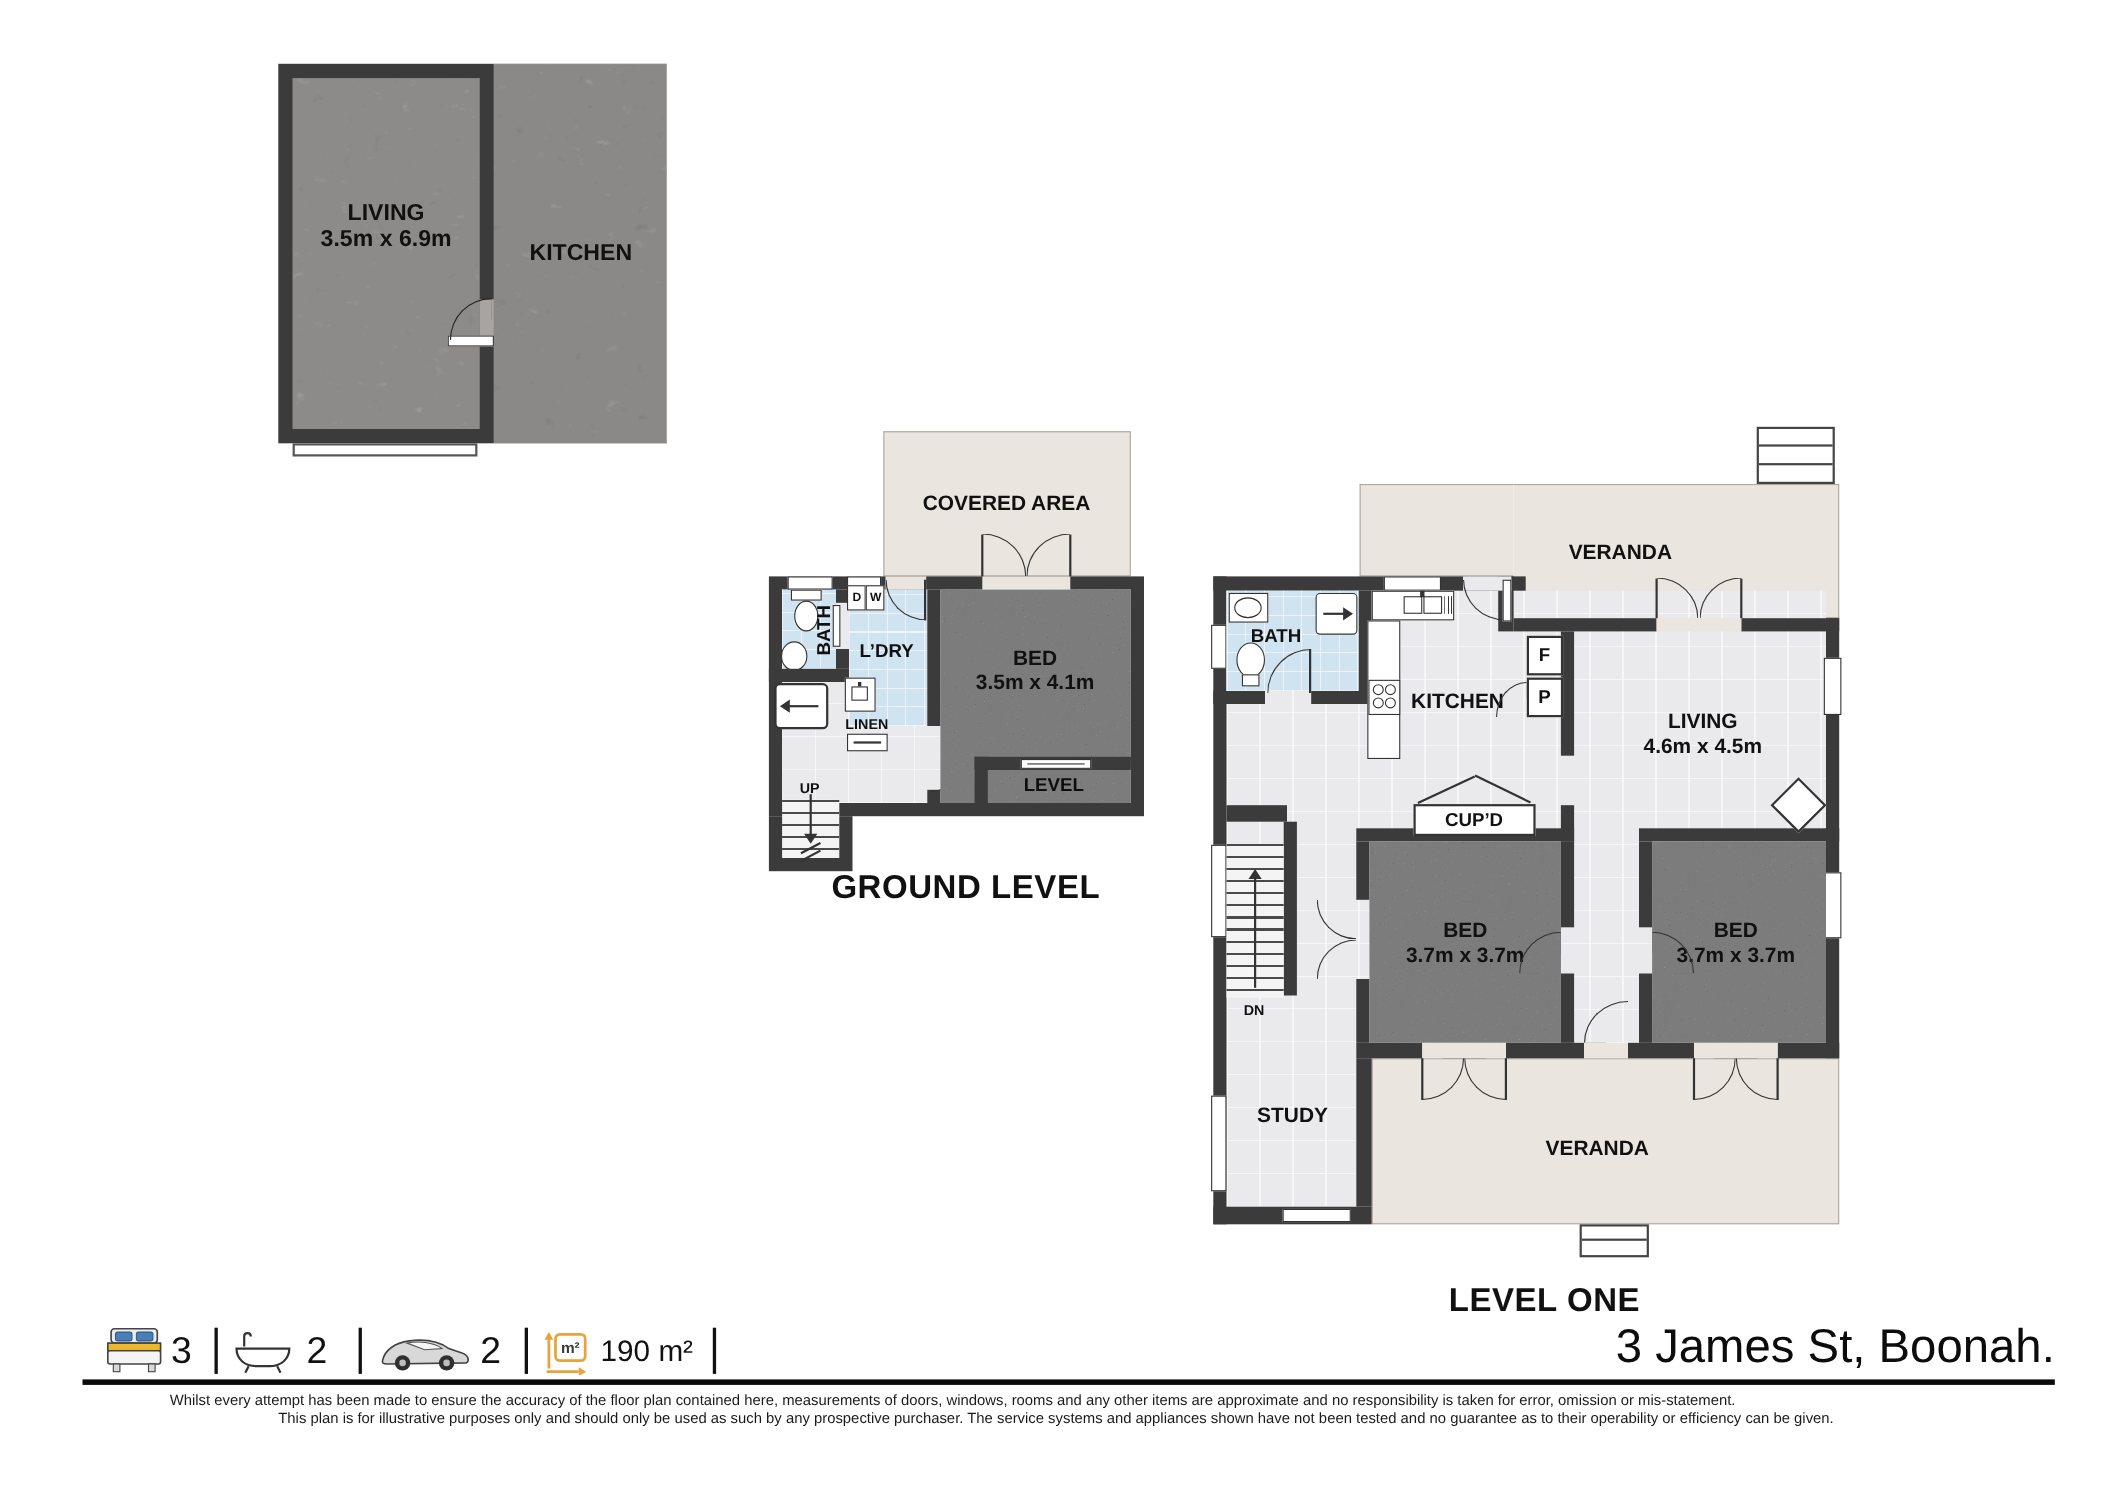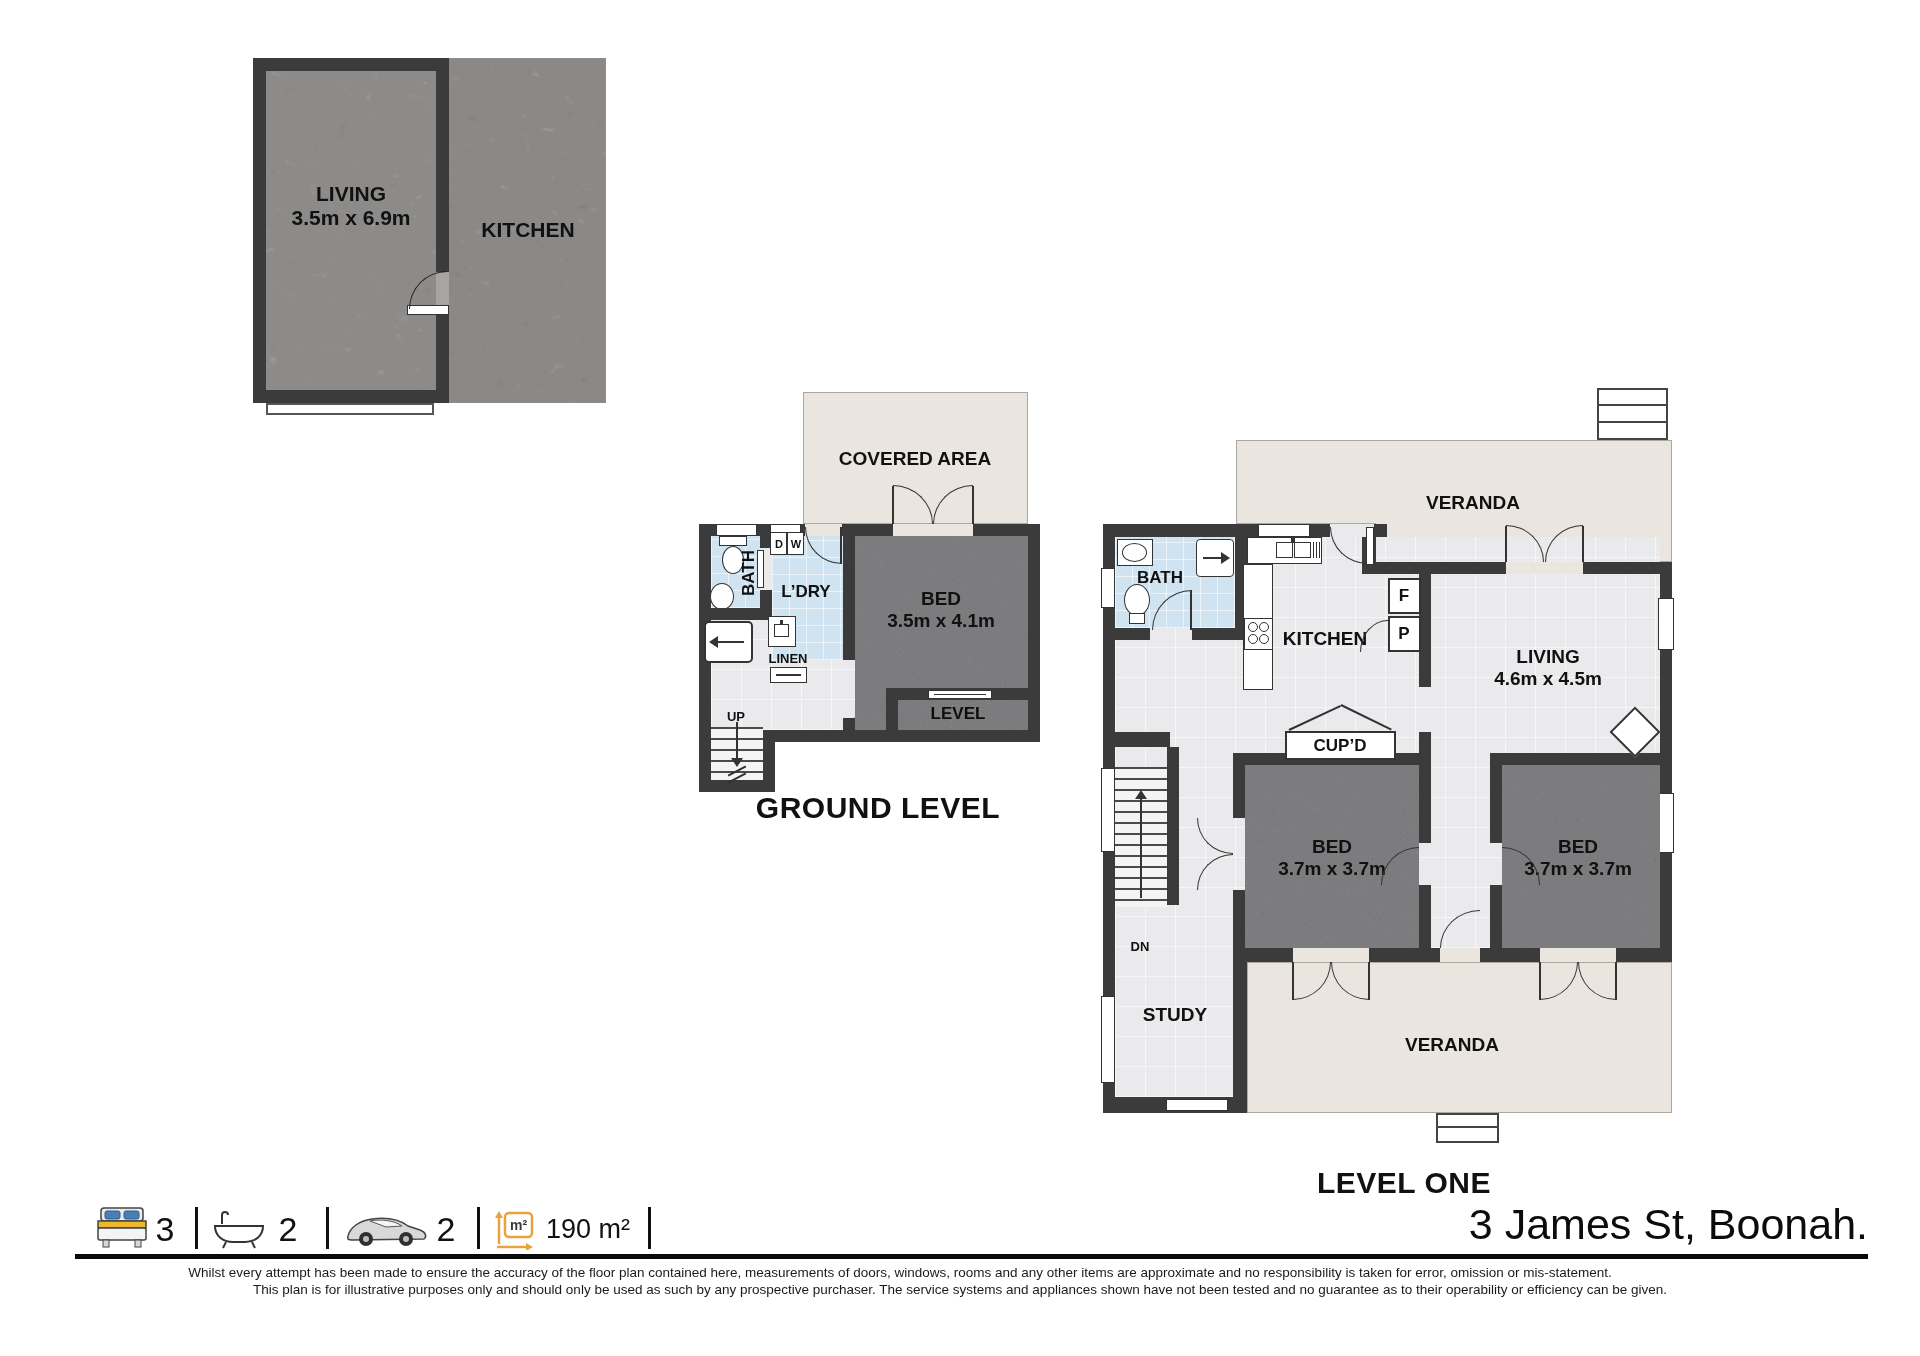--- a/index.html
+++ b/index.html
@@ -317,21 +317,21 @@
   <div class="arc" style="left:1578px;top:962px;width:38px;height:38px;border-left:1.5px solid #333;border-bottom:1.5px solid #333;border-bottom-left-radius:100% 100%;"></div>
   <div class="line" style="left:1539px;top:962px;width:2px;height:38px;"></div>
   <div class="line" style="left:1615px;top:962px;width:2px;height:38px;"></div>
 
   <div class="gap" style="left:1440px;top:948px;width:40px;height:14px;background:#eae5df;"></div>
   <div class="arc" style="left:1440px;top:910px;width:40px;height:38px;border-top:1.5px solid #333;border-left:1.5px solid #333;border-top-left-radius:100% 100%;"></div>
 
   <div class="stairs" style="left:1115px;top:767px;width:52px;height:140px;"></div>
   <div class="line" style="left:1140px;top:798px;width:2px;height:100px;"></div>
   <div class="tri" style="left:1135px;top:790px;border-left:6px solid transparent;border-right:6px solid transparent;border-bottom:9px solid #333;"></div>
-  <div class="lbl s13" style="left:1140px;top:919px;margin-top:28px;">DN</div>
+  <div class="lbl s13" style="left:1140px;top:919px;">DN</div>
 
   <div class="lbl s19" style="left:1175px;top:1015px;">STUDY</div>
 
   <div class="lbl s30" style="left:1404px;top:1183px;">LEVEL ONE</div>
 </div>
 
 <div>
 
   <svg style="position:absolute;left:95px;top:1206px;" width="54" height="44" viewBox="0 0 54 44">
     <rect x="6" y="2" width="42" height="13" rx="3" fill="#ececec" stroke="#444" stroke-width="1.5"></rect>
@@ -373,15 +373,15 @@
     <rect x="11" y="5" width="27" height="24" rx="4" fill="none" stroke="#e8a33d" stroke-width="2.5"></rect>
     <text x="24.5" y="22" text-anchor="middle" font-family="Liberation Sans, sans-serif" font-size="14" font-weight="bold" fill="#3a3a3a">m²</text>
   </svg>
   <div class="legend-num" style="left:588px;top:1229px;font-size:27px;">190 m²</div>
   <div class="divider" style="left:648px;top:1207px;height:42px;"></div>
 
   <div style="position:absolute;left:1000px;top:1200px;width:868px;text-align:right;font-size:43px;color:#0c0c0c;">3 James St, Boonah.</div>
 
   <div style="position:absolute;left:75px;top:1254px;width:1793px;height:5px;background:#0a0a0a;"></div>
 
-  <div style="position:absolute;left:0;top:1265px;width:1732px;text-align:center;font-size:13.5px;color:#1a1a1a;margin-left:34px;">Whilst every attempt has been made to ensure the accuracy of the floor plan contained here, measurements of doors, windows, rooms and any other items are approximate and no responsibility is taken for error, omission  or mis-statement.</div>
+  <div style="position:absolute;left:0;top:1265px;width:1732px;text-align:center;font-size:13.5px;color:#1a1a1a;">Whilst every attempt has been made to ensure the accuracy of the floor plan contained here, measurements of doors, windows, rooms and any other items are approximate and no responsibility is taken for error, omission  or mis-statement.</div>
   <div style="position:absolute;left:0;top:1282px;width:1920px;text-align:center;font-size:13.5px;color:#1a1a1a;">This plan is for illustrative purposes only and should only be used as such by any prospective purchaser. The service systems and appliances shown have not been tested and no guarantee as to their operability or efficiency can be given.</div>
 </div>
 
 </body></html>

